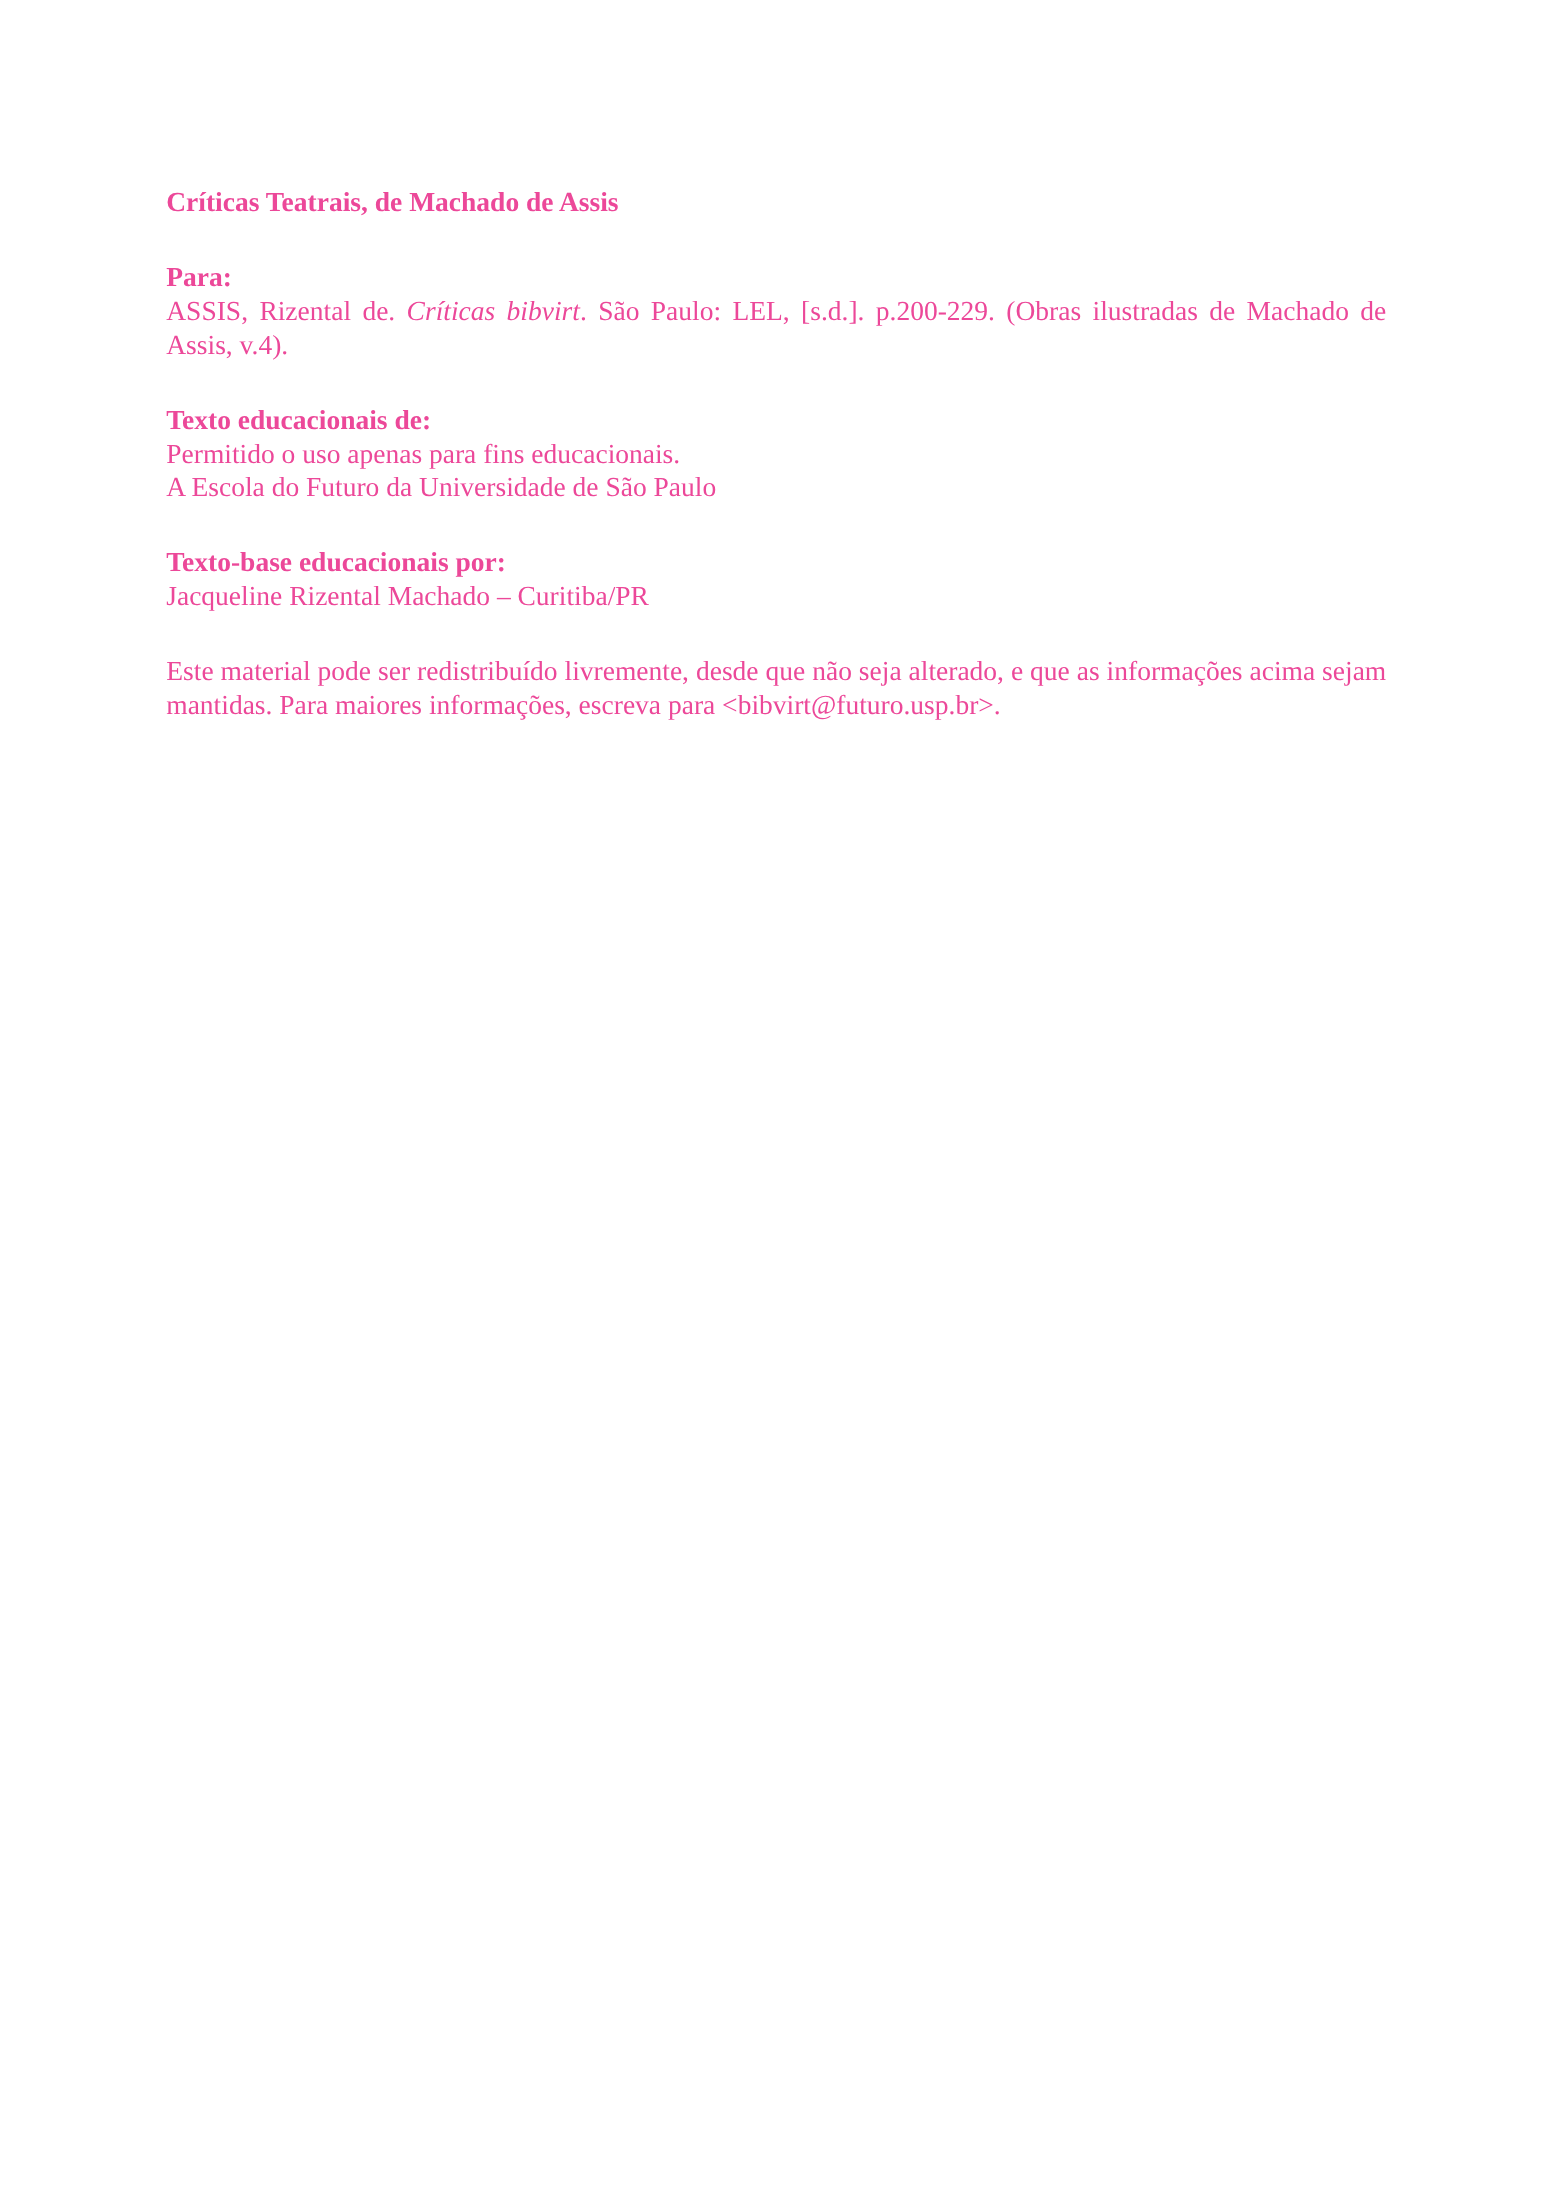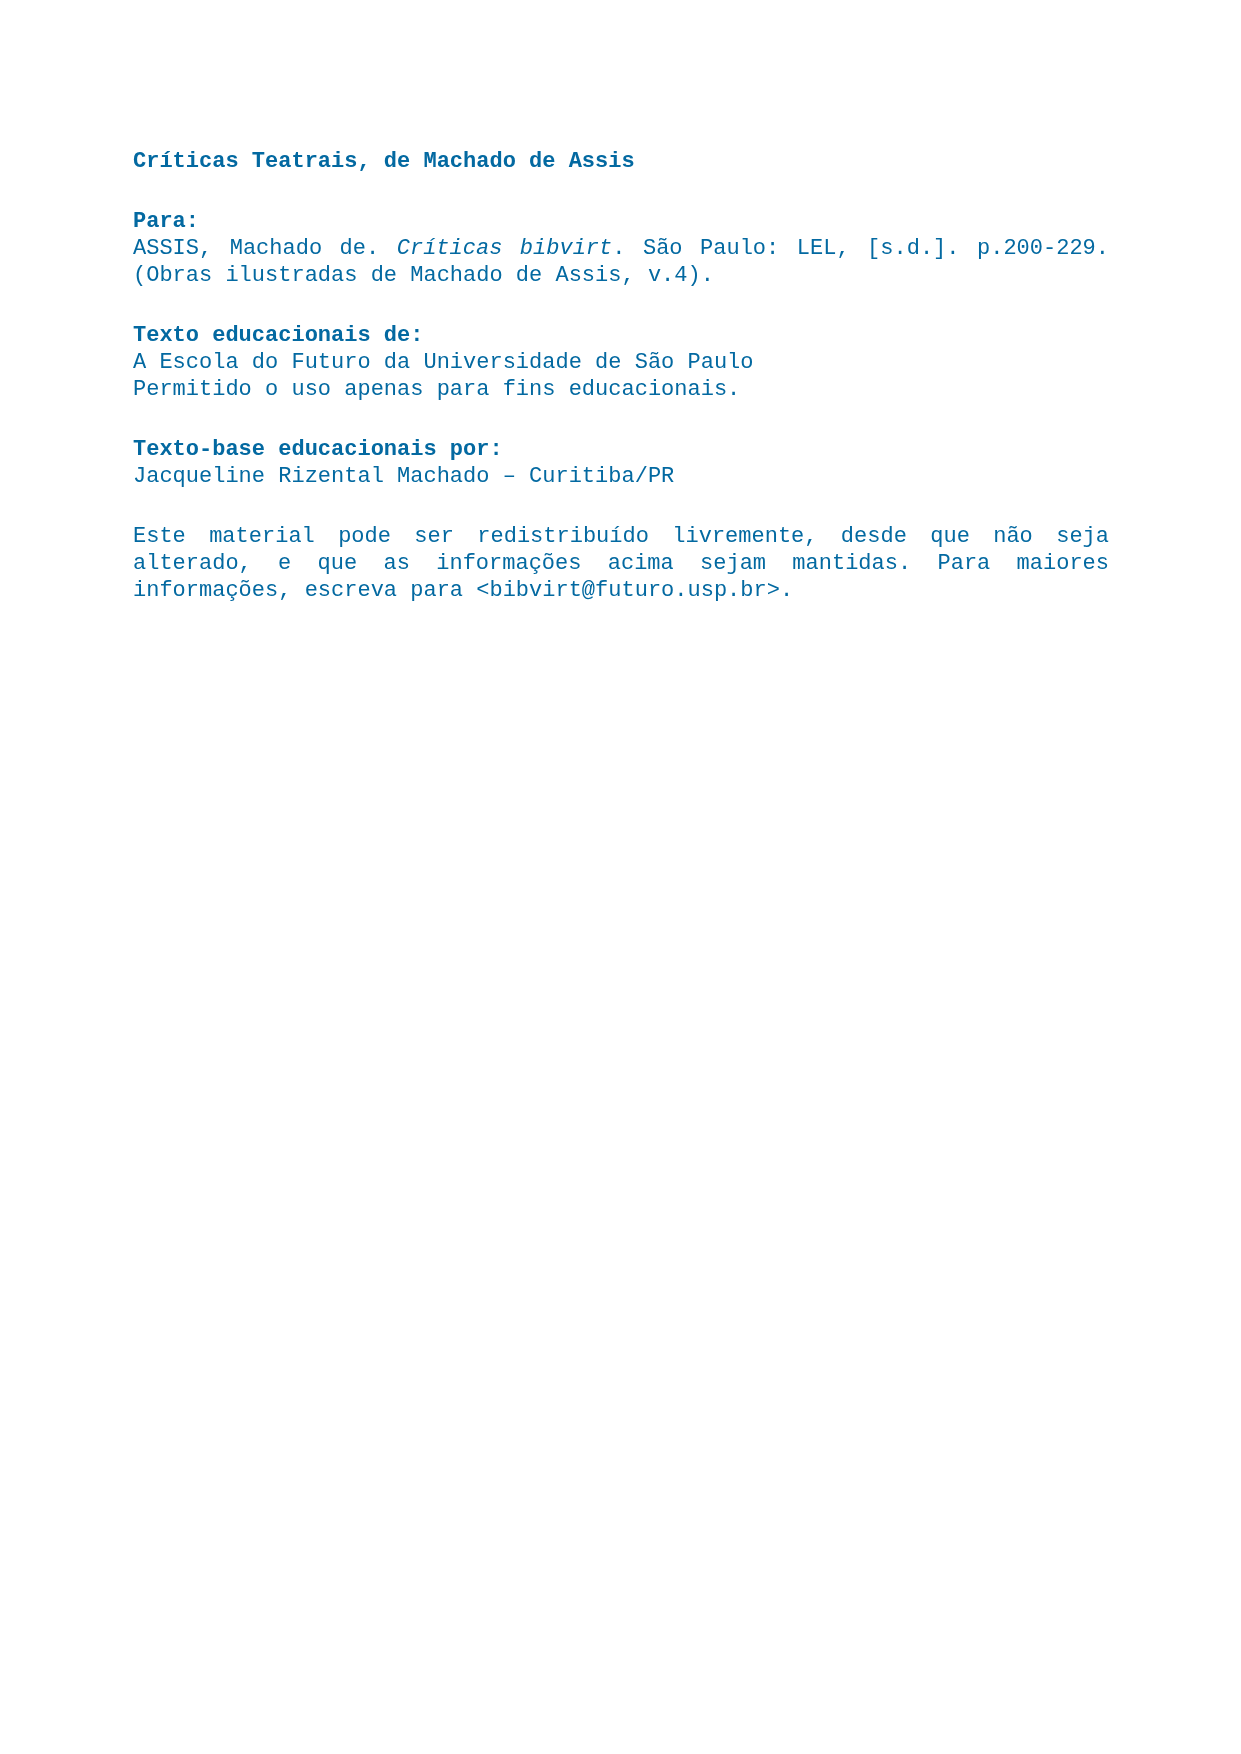--- a/index.html
+++ b/index.html
@@ -5,22 +5,22 @@
   html, body {
     margin: 0;
     padding: 0;
     background: #ffffff;
   }
   .page {
     position: relative;
     width: 1241px;
     height: 1754px;
     background: #ffffff;
-    color: #0369a1;
-    font-family: Liberation Mono, monospace;
+    color: #ec4899;
+    font-family: Liberation Serif, serif;
     font-size: 22px;
     line-height: 27px;
     overflow: hidden;
   }
   .content {
     position: absolute;
     top: 148px;
     left: 133px;
     width: 976px;
   }
@@ -40,27 +40,27 @@
 
 <div class="page">
   <div class="content">
 
     <div class="block">
       <p class="bold">Críticas Teatrais, de Machado de Assis</p>
     </div>
 
     <div class="block">
       <p class="bold">Para:</p>
-      <p class="justify"><span>ASSIS, Machado de. </span><span class="italic">Críticas bibvirt</span><span>. São Paulo: LEL, [s.d.]. p.200-229. (Obras ilustradas de Machado de Assis, v.4).</span></p>
+      <p class="justify"><span>ASSIS, Rizental de. </span><span class="italic">Críticas bibvirt</span><span>. São Paulo: LEL, [s.d.]. p.200-229. (Obras ilustradas de Machado de Assis, v.4).</span></p>
     </div>
 
     <div class="block">
       <p class="bold">Texto educacionais de:</p>
+      <div>Permitido o uso apenas para fins educacionais.</div>
       <div>A Escola do Futuro da Universidade de São Paulo</div>
-      <div>Permitido o uso apenas para fins educacionais.</div>
     </div>
 
     <div class="block">
       <p class="bold">Texto-base educacionais por:</p>
       <div>Jacqueline Rizental Machado – Curitiba/PR</div>
     </div>
 
     <div class="block">
       <p class="justify">Este material pode ser redistribuído livremente, desde que não seja alterado, e que as informações acima sejam mantidas. Para maiores informações, escreva para &lt;bibvirt@futuro.usp.br&gt;.</p>
     </div>

